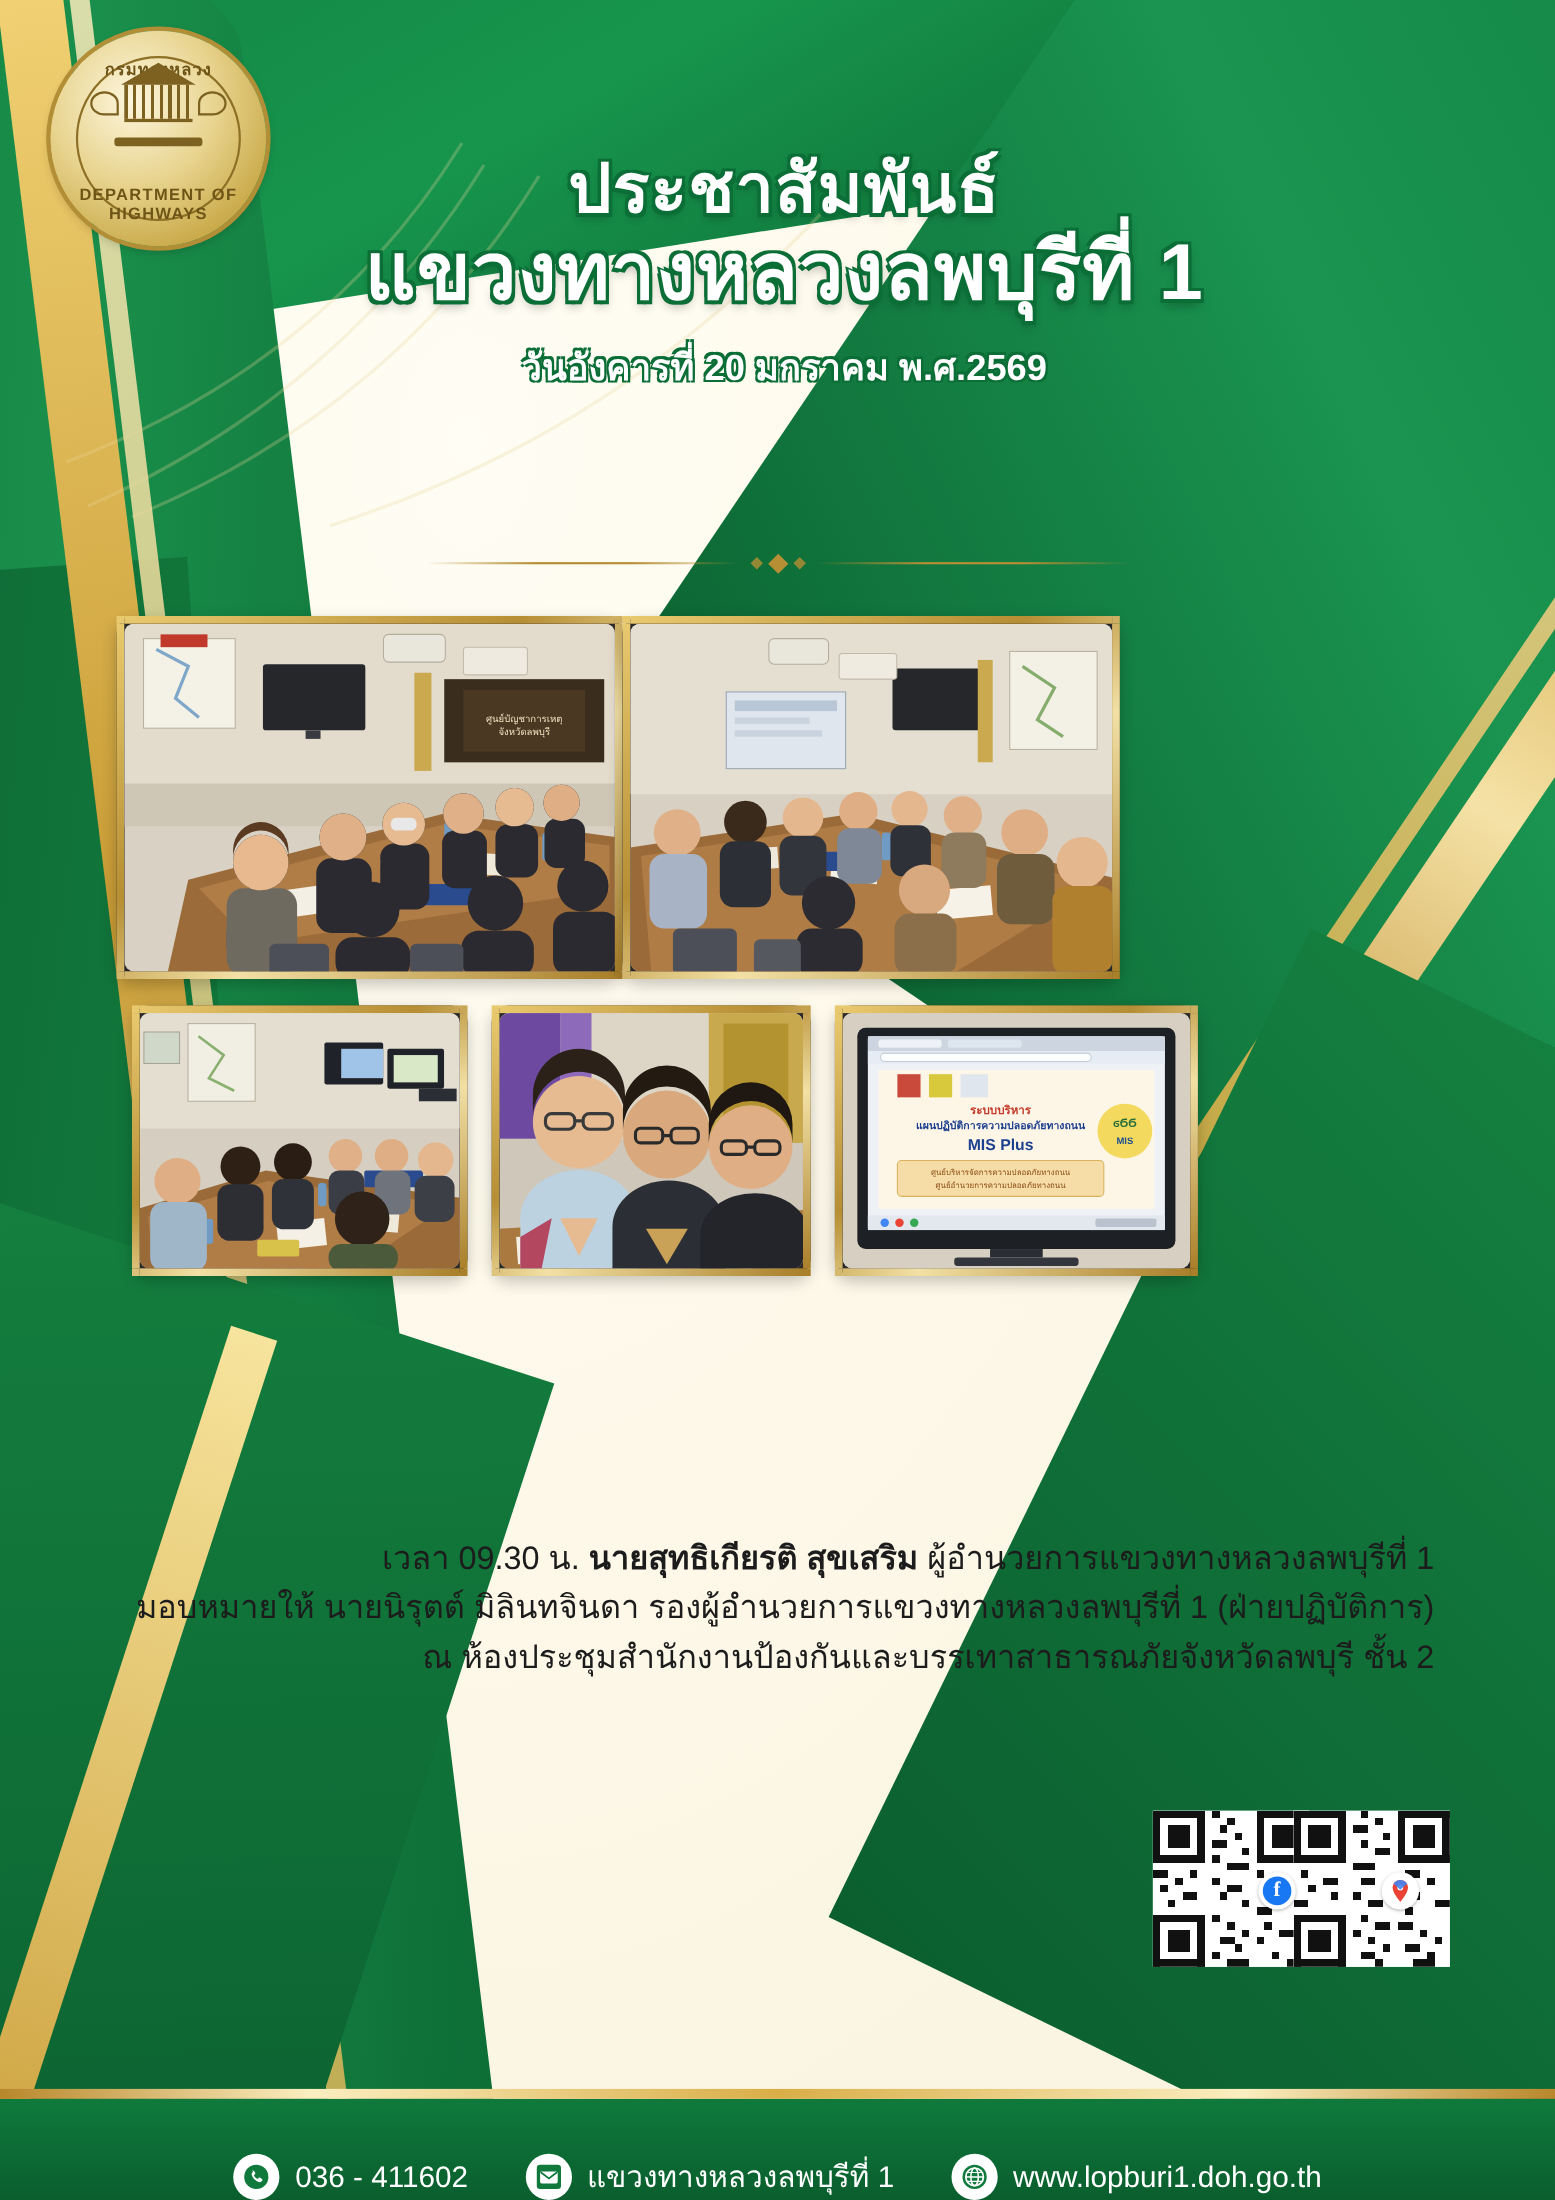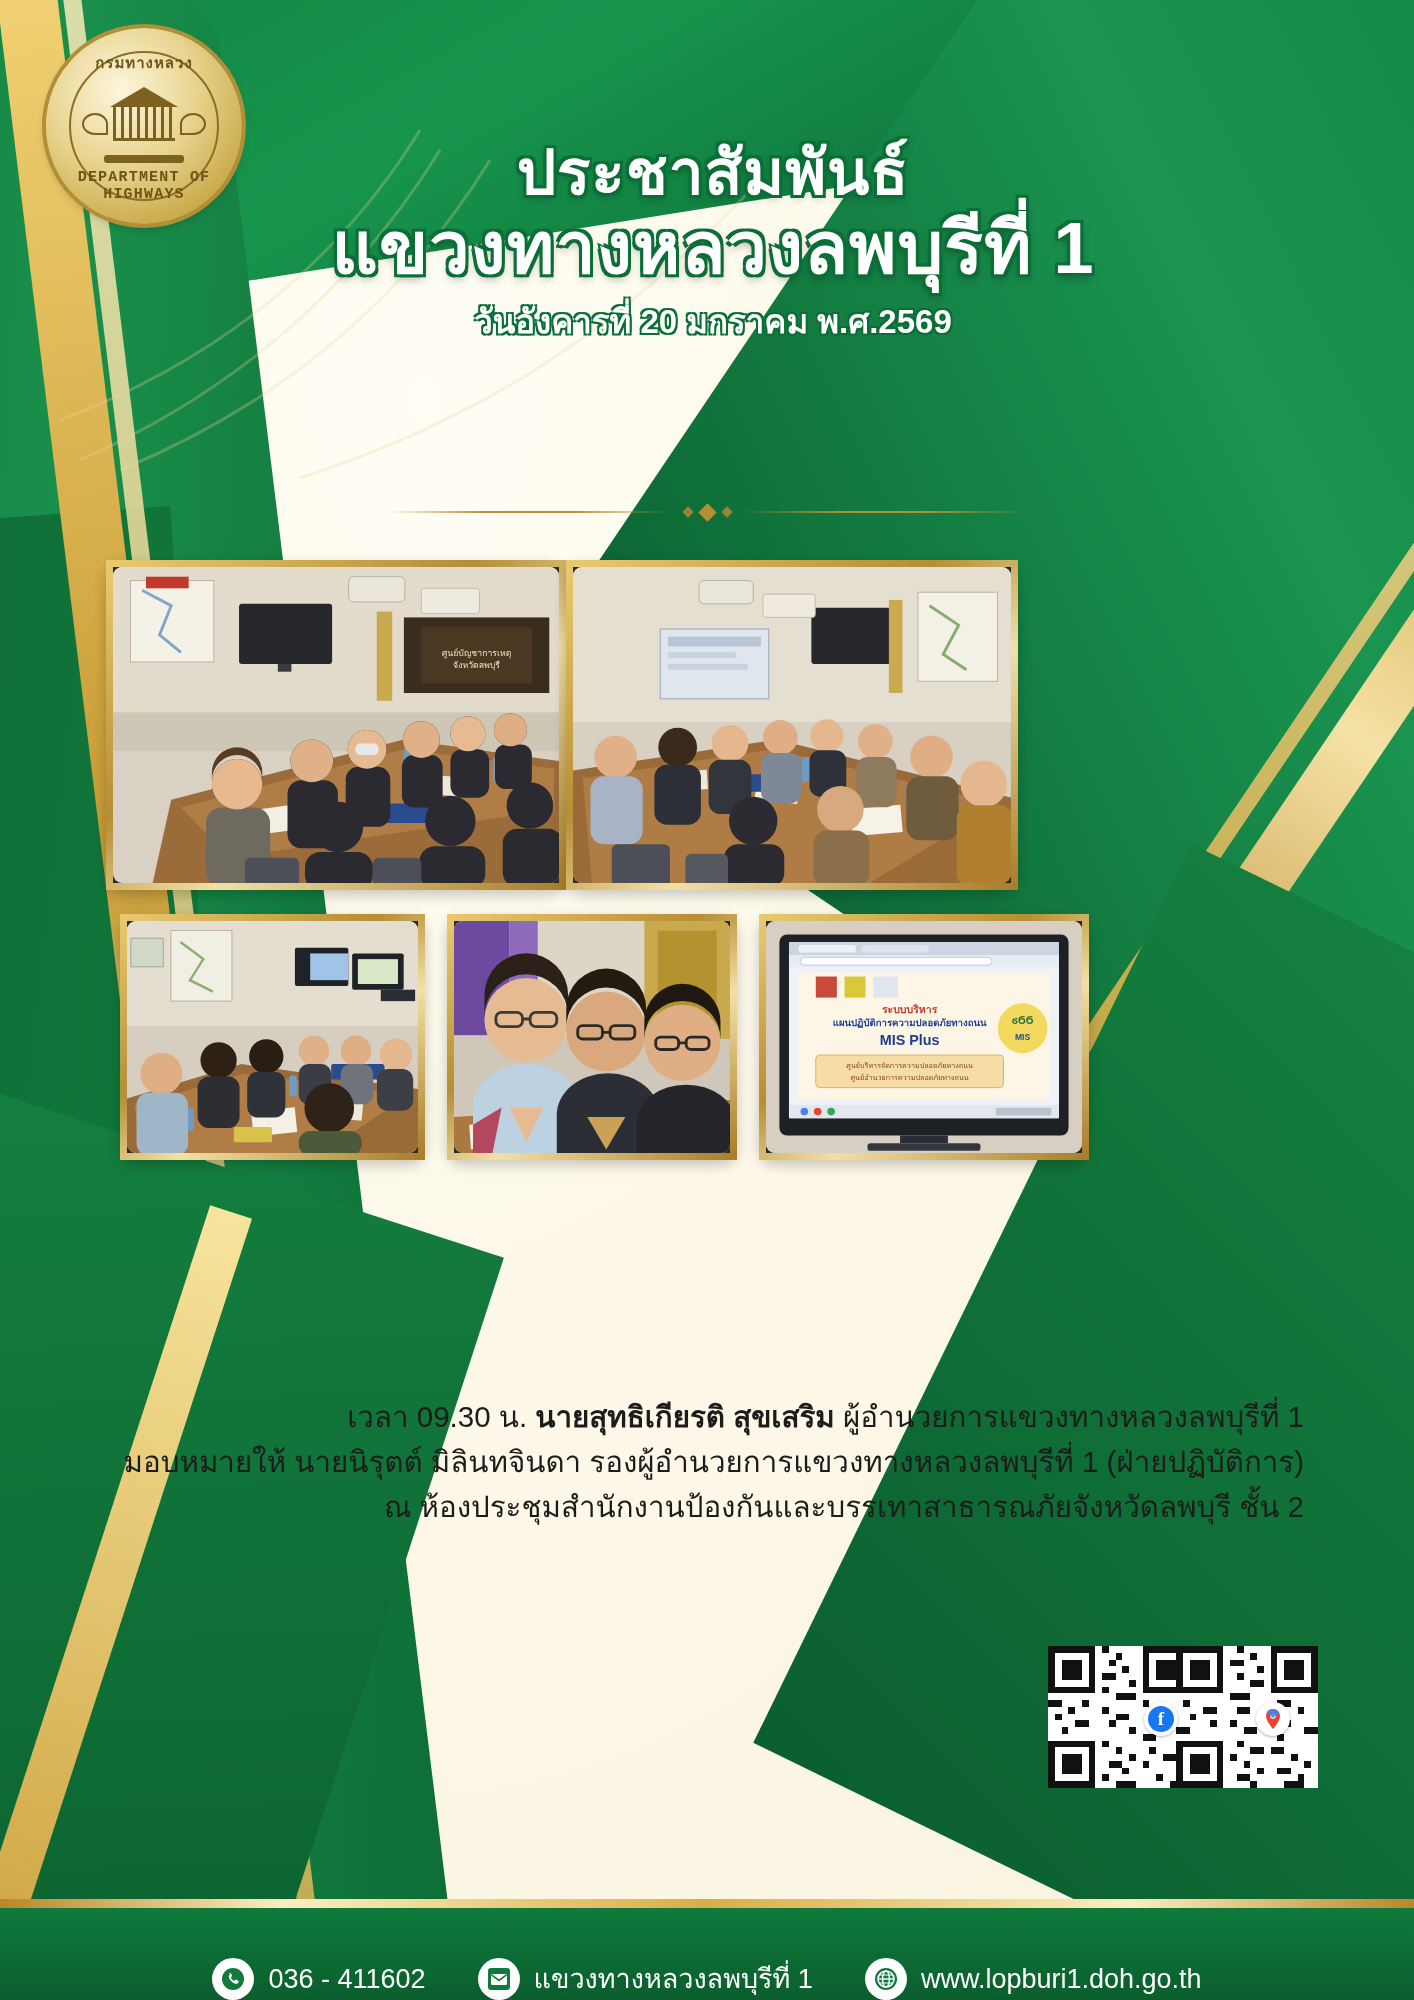--- a/index.html
+++ b/index.html
@@ -151,21 +151,21 @@
     background: radial-gradient(circle at 38% 32%, #fdf6dd 0%, #e8d48f 42%, #c9a948 78%, #9c7c2c 100%);
     box-shadow: 0 0 0 4px #b28f37, 0 4px 10px rgba(0,0,0,.25);
     z-index: 5;
     display: flex; align-items: center; justify-content: center;
   }
   .seal-inner {
     width: 150px; height: 150px;
     border-radius: 50%;
     border: 2px solid #8d6f26;
     position: relative;
-    display: flex; align-items: center; justify-content: center; font-family: Liberation Mono, monospace;
+    display: flex; align-items: flex-start; justify-content: center;
   }
   .seal-text-top, .seal-text-bottom {
     position: absolute;
     width: 100%;
     text-align: center;
     color: #6e5417;
     font-weight: bold;
   }
   .seal-text-top { top: -2px; font-size: 15px; letter-spacing: 1px; }
   .seal-text-bottom { bottom: -4px; font-size: 15px; letter-spacing: 1.2px; }
@@ -225,21 +225,21 @@
     font-size: 72px;
     font-weight: bold;
     color: #ffffff;
     letter-spacing: 1px;
     text-shadow:
       -3px -3px 0 #0b6e36, 3px -3px 0 #0b6e36, -3px 3px 0 #0b6e36, 3px 3px 0 #0b6e36,
       0 5px 10px rgba(0,0,0,.3);
     line-height: 1.05;
   }
   .date-line {
-    margin-top: 8px;
+    margin-top: 20px;
     font-size: 33px;
     font-weight: bold;
     color: #ffffff;
     text-shadow: -2px -2px 0 #0b6e36, 2px -2px 0 #0b6e36, -2px 2px 0 #0b6e36, 2px 2px 0 #0b6e36;
   }
 
   .divider {
     position: absolute;
     left: 50%; top: 492px;
     transform: translateX(-50%);

